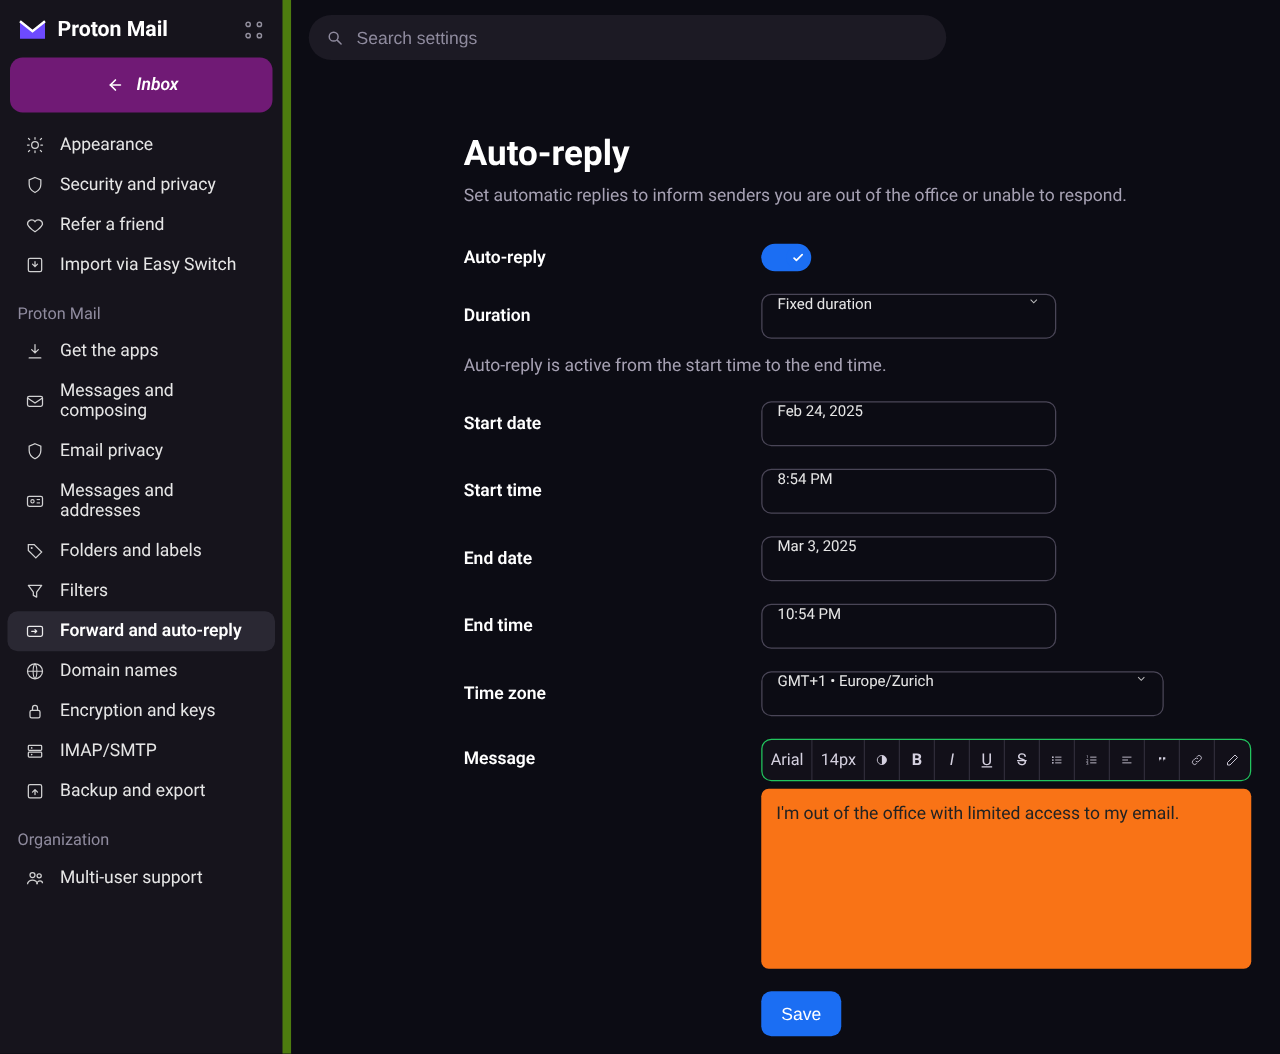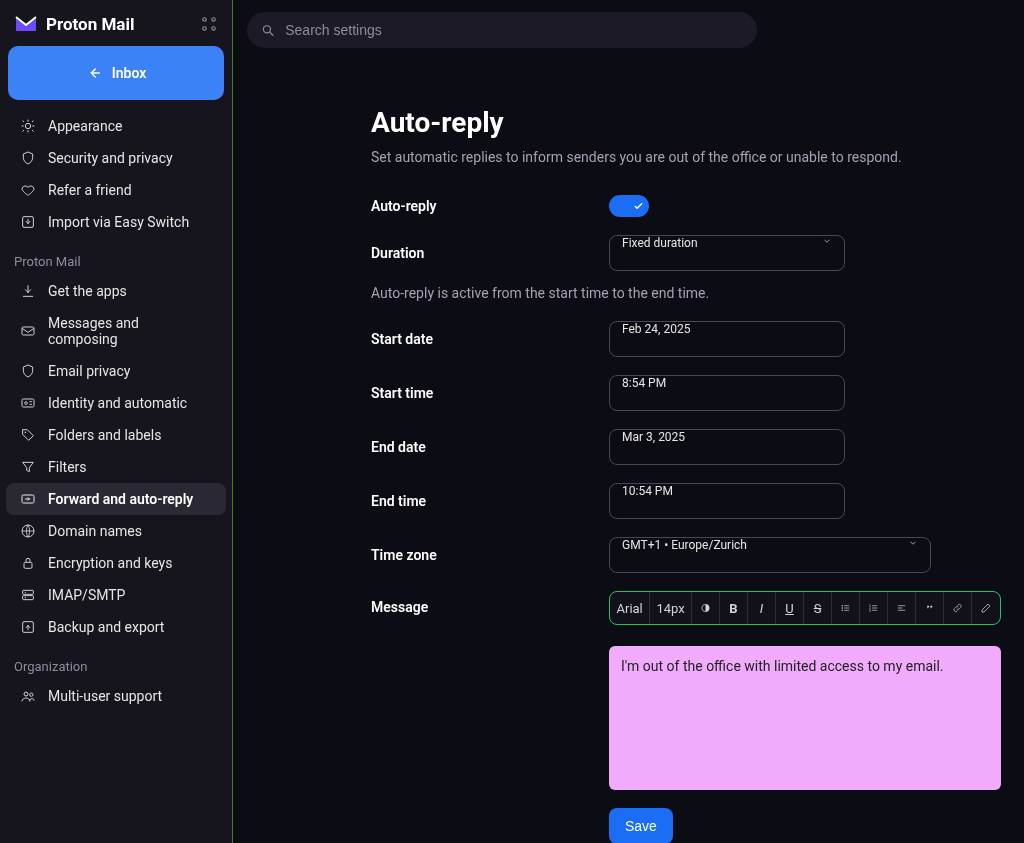--- a/index.html
+++ b/index.html
@@ -10,21 +10,21 @@
     font-size: 14px;
     width: 1024px;
     height: 843px;
     overflow: hidden;
     display: flex;
   }
   
   .sidebar {
     width: 233px;
     background: #16141c;
-    border-right: 1px solid #4d7c0f;
+    border-right: 7px solid #4d7c0f;
     display: flex;
     flex-direction: column;
     flex-shrink: 0;
   }
   .brand-row {
     display: flex;
     align-items: center;
     justify-content: space-between;
     padding: 12px 14px 10px 14px;
   }
@@ -32,30 +32,31 @@
     display: flex;
     align-items: center;
     gap: 8px;
   }
   .brand-logo { width: 24px; height: 24px; }
   .brand-name { font-weight: 700; font-size: 17px; color: #fff; }
   .apps-grid { width: 18px; height: 18px; opacity: .7; }
 
   .inbox-btn {
     margin: 0 8px 8px 8px;
-    height: 54px;
-    background: #3b82f6;
+    height: 44px;
+    background: #701a75;
     border-radius: 10px;
     display: flex;
     align-items: center;
     justify-content: center;
     gap: 10px;
     color: #fff;
     font-weight: 600;
     cursor: pointer;
+    font-style: italic;
   }
   .inbox-btn svg { width: 16px; height: 16px; }
 
   .nav {
     flex: 1;
     overflow-y: auto;
     padding: 2px 0 16px 0;
   }
   .nav-section-label {
     color: #8f8b9e;
@@ -191,24 +192,24 @@
     border-right: 1px solid #2e2b38;
     font-size: 13px;
     cursor:pointer;
     min-width: 28px;
   }
   .tb-btn:last-child { border-right:none; }
   .tb-btn svg { width:14px; height:14px; }
   .tb-btn.wide { padding: 0 10px; }
 
   .editor {
-    margin-top: 21px;
+    margin-top: 6px;
     width: 392px;
     height: 144px;
-    background: #f0abfc;
+    background: #f97316;
     color: #222;
     border-radius: 6px;
     padding: 12px;
     font-size: 14px;
     overflow:auto;
   }
 
   .save-btn {
     margin-top: 18px;
     background: #1b6ef3;
@@ -303,21 +304,21 @@
             </svg></span>
           <span>Email privacy</span>
         </div>
         <div class="nav-item">
           <span class="nav-icon" style="color: currentcolor;"><svg viewBox="0 0 24 24">
               <rect x="3" y="6" width="18" height="12" rx="2" fill="none" stroke="currentColor" stroke-width="1.5"></rect>
               <circle cx="9" cy="12" r="2" fill="none" stroke="currentColor" stroke-width="1.3"></circle>
               <line x1="14" y1="10" x2="18" y2="10" stroke="currentColor" stroke-width="1.3"></line>
               <line x1="14" y1="14" x2="18" y2="14" stroke="currentColor" stroke-width="1.3"></line>
             </svg></span>
-          <span>Identity and automatic</span>
+          <span>Messages and addresses</span>
         </div>
         <div class="nav-item">
           <span class="nav-icon" style="color: currentcolor;"><svg viewBox="0 0 24 24">
               <path d="M4 4h7l9 9-7 7-9-9V4z" fill="none" stroke="currentColor" stroke-width="1.5"></path>
               <circle cx="8" cy="8" r="1.2" fill="currentColor"></circle>
             </svg></span>
           <span>Folders and labels</span>
         </div>
         <div class="nav-item">
           <span class="nav-icon" style="color: currentcolor;"><svg viewBox="0 0 24 24">

